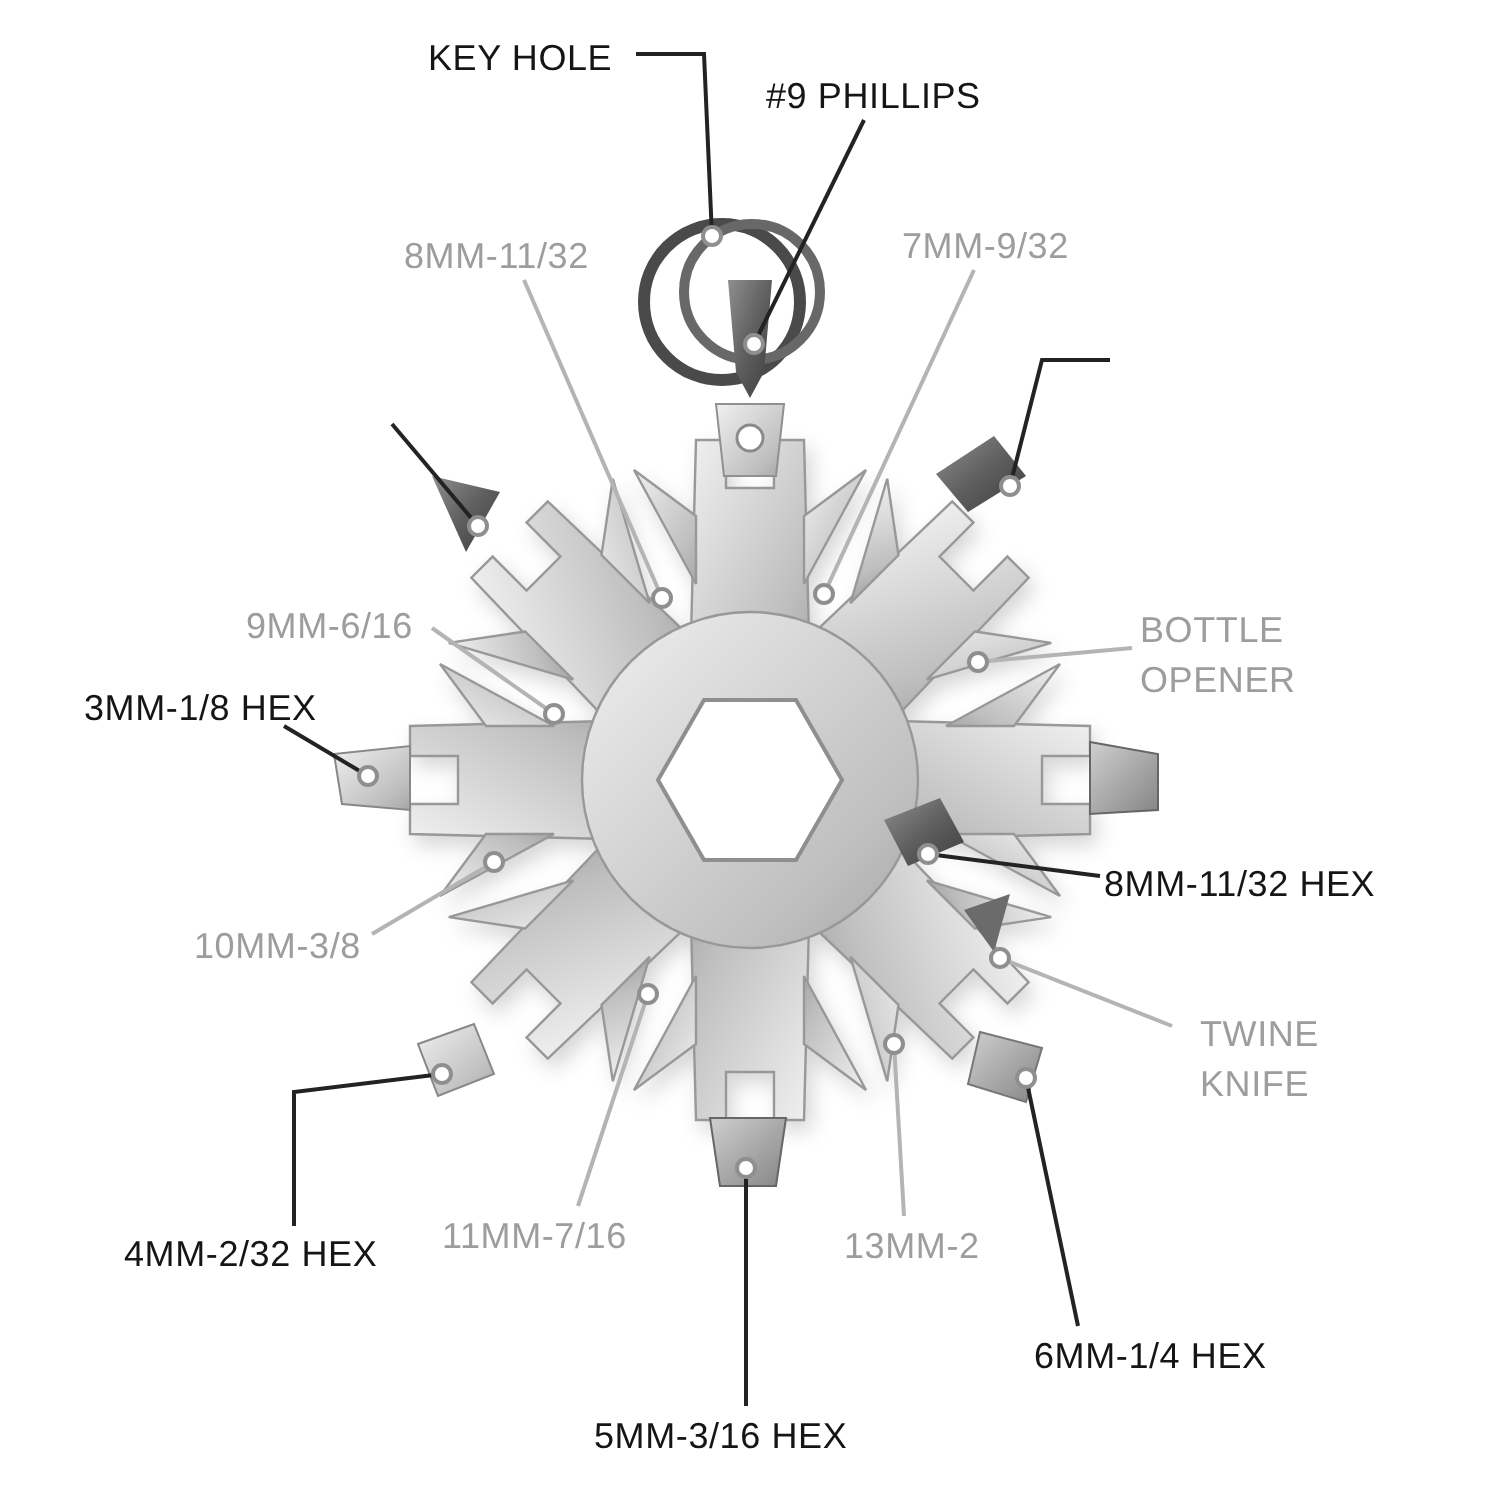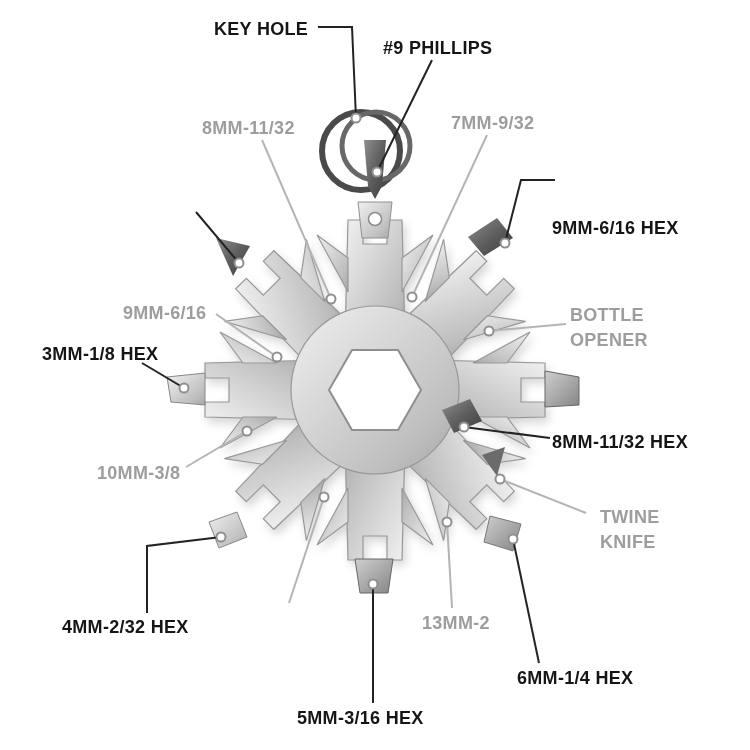--- a/index.html
+++ b/index.html
@@ -3,21 +3,21 @@
 <meta charset="utf-8">
 <style>
   * { margin:0; padding:0; box-sizing:border-box; }
   html,body { width:750px; height:750px; background:#ffffff; }
   body { font-family:"Liberation Sans", sans-serif; position:relative; overflow:hidden; }
   .stage { position:relative; width:750px; height:750px; background:#ffffff; }
   .stage svg { position:absolute; left:0; top:0; }
   .label {
     position:absolute;
     font-size:18px;
-    font-weight:700;
+    font-weight:400;
     letter-spacing:0.3px;
     line-height:1.4;
     white-space:pre-line;
   }
   .label.dark { color:#151515; }
   .label.gray { color:#9d9d9d; }
   .tool-group { filter: drop-shadow(3px 5px 5px rgba(0,0,0,0.16)); }
   .leader { fill:none; stroke-width:2; }
   .leader.dark-line { stroke:#232323; }
   .leader.gray-line { stroke:#b4b4b4; }
@@ -116,27 +116,27 @@
         <circle cx="447" cy="522" r="4.5" class="callout-dot"></circle>
         <circle cx="513" cy="539" r="4.5" class="callout-dot"></circle>
         <circle cx="373" cy="584" r="4.5" class="callout-dot"></circle>
       </g>
   </svg>
 
   <div class="label dark" style="left:214px;top:17px">KEY HOLE</div>
   <div class="label dark" style="left:383px;top:36px">#9 PHILLIPS</div>
   <div class="label gray" style="left:202px;top:116px">8MM-11/32</div>
   <div class="label gray" style="left:451px;top:111px">7MM-9/32</div>
-  <div class="label dark" style="left:552px;top:216px">9MM-6/16 HEX</div>
   <div class="label gray" style="left:123px;top:301px">9MM-6/16</div>
   <div class="label gray" style="left:570px;top:303px">BOTTLE
 OPENER</div>
   <div class="label dark" style="left:42px;top:342px">3MM-1/8 HEX</div>
   <div class="label dark" style="left:552px;top:430px">8MM-11/32 HEX</div>
   <div class="label gray" style="left:97px;top:461px">10MM-3/8</div>
   <div class="label gray" style="left:600px;top:505px">TWINE
 KNIFE</div>
   <div class="label dark" style="left:62px;top:615px">4MM-2/32 HEX</div>
+  <div class="label gray" style="left:221px;top:606px">11MM-7/16</div>
   <div class="label gray" style="left:422px;top:611px">13MM-2</div>
   <div class="label dark" style="left:517px;top:666px">6MM-1/4 HEX</div>
   <div class="label dark" style="left:297px;top:706px">5MM-3/16 HEX</div>
 
 </div>
 
 </body></html>

